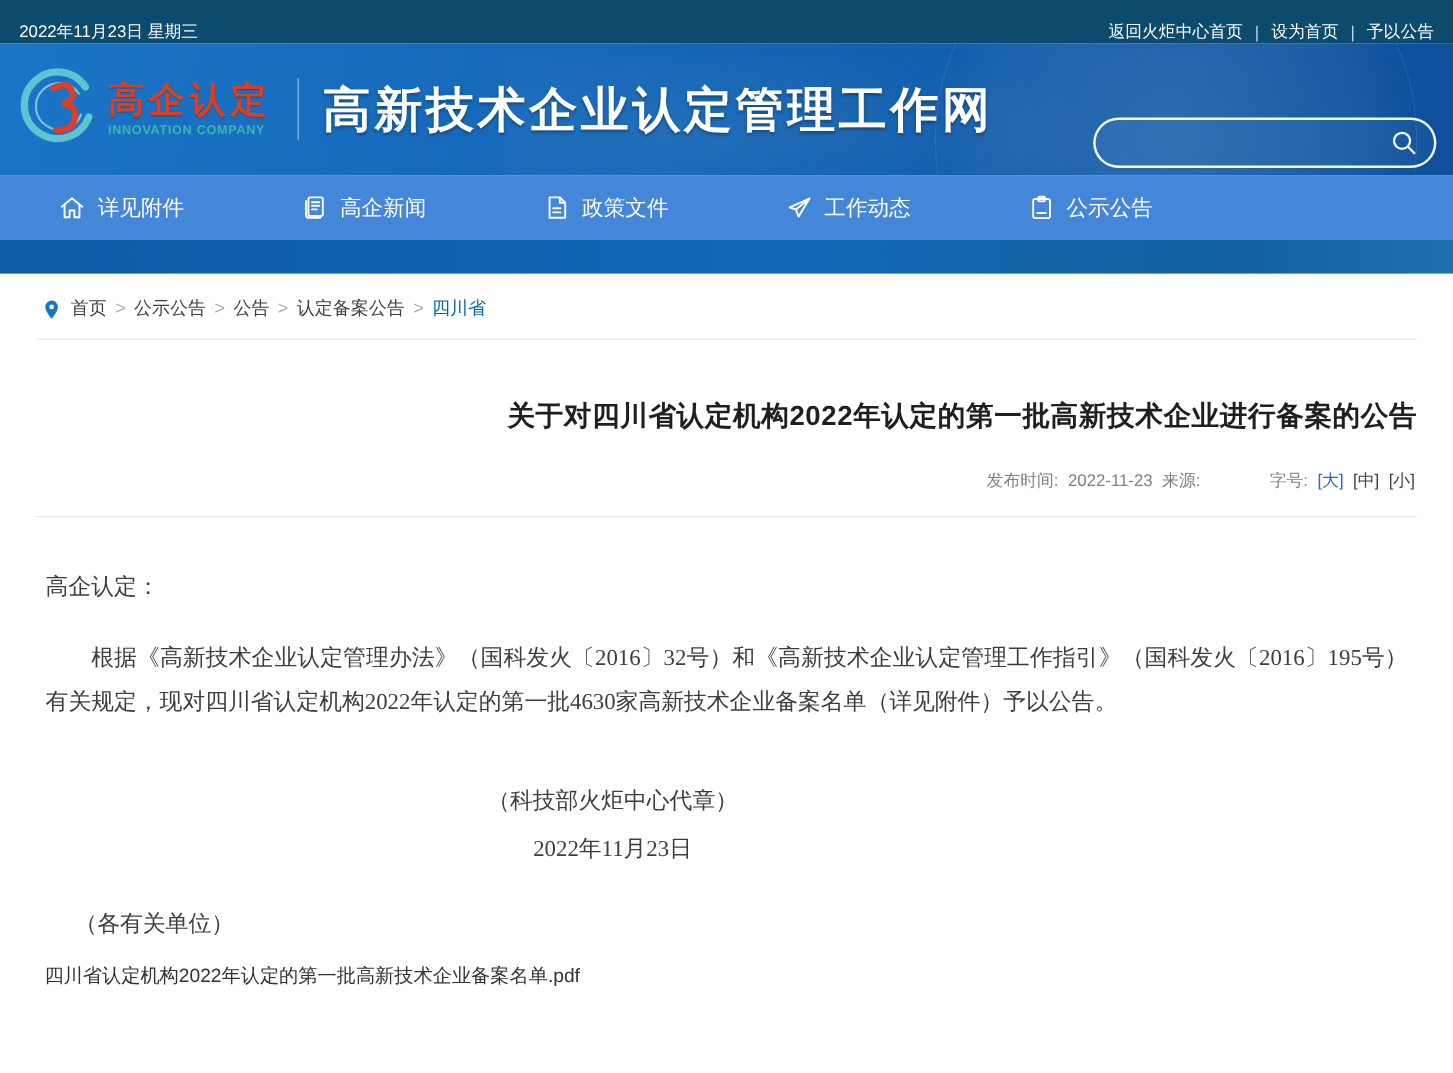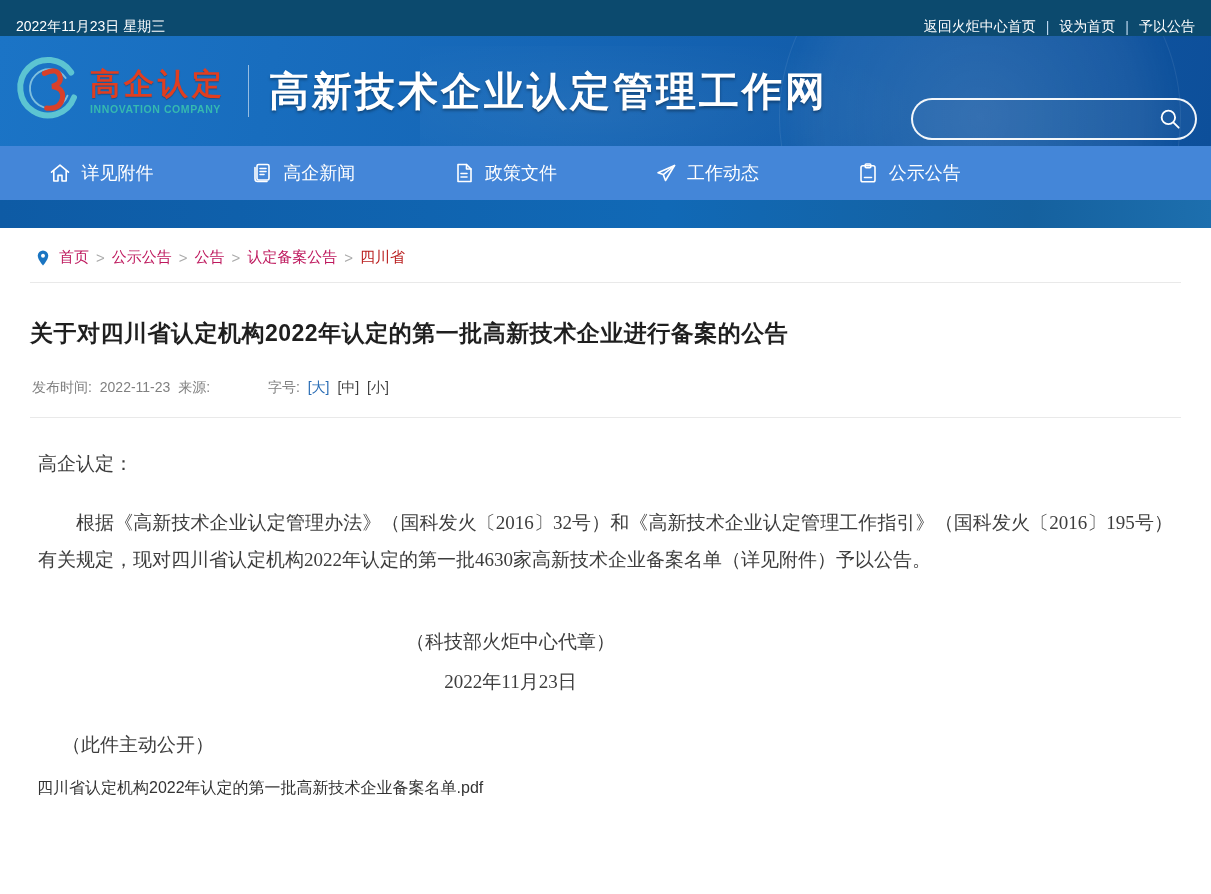--- a/index.html
+++ b/index.html
@@ -87,28 +87,28 @@
     background: linear-gradient(90deg, #0e5ba5 0%, #1169b6 55%, #15619f 85%, #1d6fae 100%);
   }
 
   
   .breadcrumb {
     margin:0 30px; padding:20px 4px 15px;
     border-bottom:1px solid #e9e9e9;
     display:flex; align-items:center; gap:7px;
     font-size:15px; color:#999;
   }
-  .breadcrumb .crumb { color:#be185d; cursor:pointer; text-decoration:none; }
+  .breadcrumb .crumb { color:#404040; cursor:pointer; text-decoration:none; }
   .breadcrumb .sep { color:#aaa; }
-  .breadcrumb .current { color:#b91c1c; cursor:pointer; }
+  .breadcrumb .current { color:#0369a1; cursor:pointer; }
 
   
   .title-sec {
-    margin:3px 30px; padding:32px 0 20px;
-    border-bottom:1px solid #e9e9e9; text-align:left;
+    margin:16px 30px; padding:32px 0 20px;
+    border-bottom:1px solid #e9e9e9; text-align:right;
   }
   .article-title {
     margin:0 0 30px; font-size:23px; font-weight:bold; color:#1f1f1f;
     letter-spacing:0.5px;
   }
   .meta { font-size:14px; color:#808080; }
   .meta span { margin:0 2px; }
   .meta .gap { display:inline-block; width:42px; }
   .size-btn { cursor:pointer; }
   .size-large { color:#2a6db5; }
@@ -244,15 +244,15 @@
   </div>
 </div>
 
 <div class="body-sec">
   <div class="salutation">高企认定：</div>
   <div class="para">根据《高新技术企业认定管理办法》（国科发火〔2016〕32号）和《高新技术企业认定管理工作指引》（国科发火〔2016〕195号）有关规定，现对四川省认定机构2022年认定的第一批4630家高新技术企业备案名单（详见附件）予以公告。</div>
   <div class="signature">
     <div>（科技部火炬中心代章）</div>
     <div>2022年11月23日</div>
   </div>
-  <div class="disclosure">（此件主动公开）</div>
+  <div class="disclosure">（各有关单位）</div>
 </div>
 <div class="pdf-link">四川省认定机构2022年认定的第一批高新技术企业备案名单.pdf</div>
 
 </body></html>

